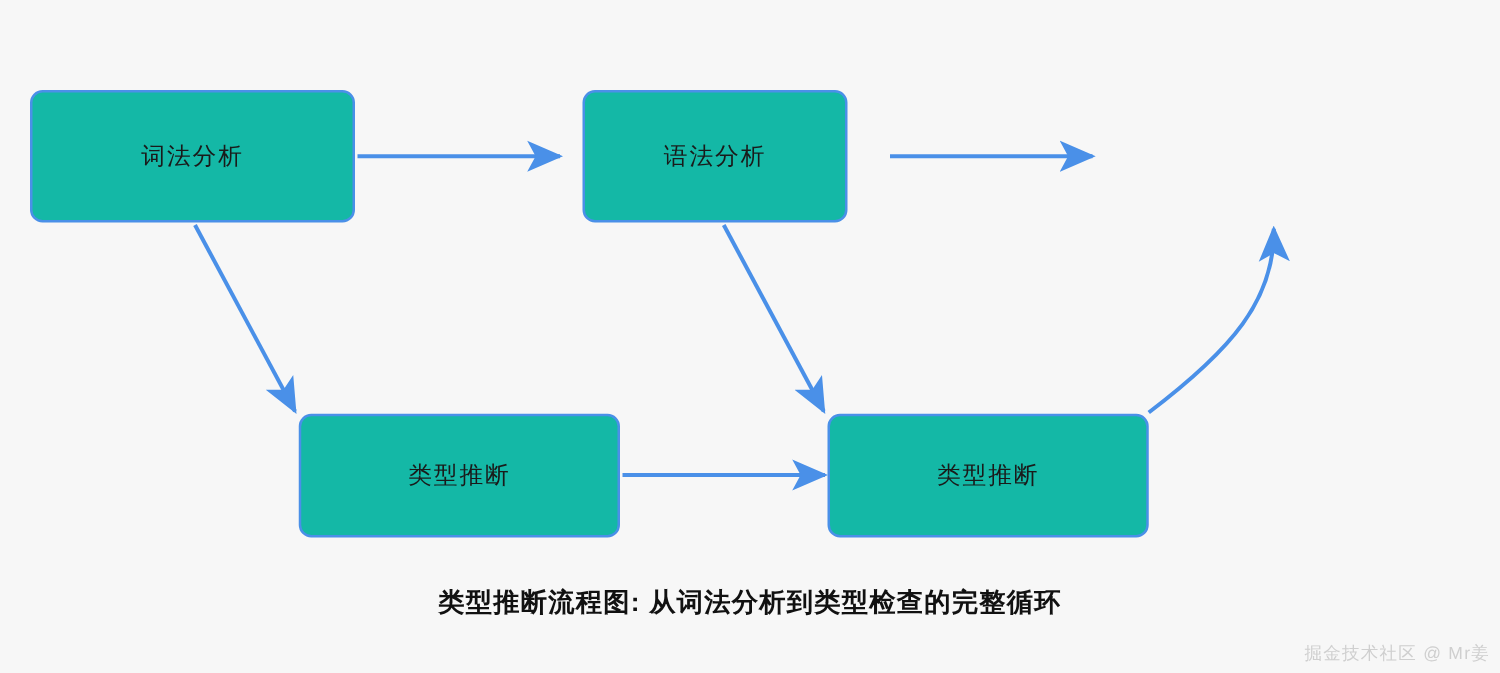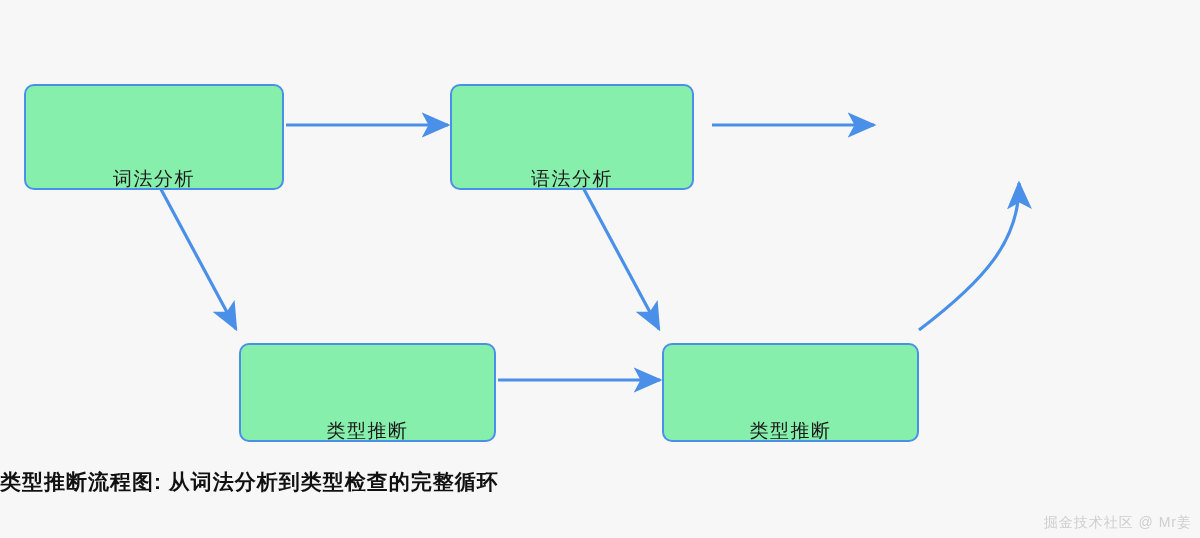--- a/index.html
+++ b/index.html
@@ -22,49 +22,48 @@
   #edges-layer {
     position: absolute;
     left: 0;
     top: 0;
     width: 1200px;
     height: 538px;
   }
   .node {
     position: absolute;
     box-sizing: border-box;
-    background: #86efac;
+    background: #14b8a6;
     border: 2px solid #4a90e8;
     border-radius: 10px;
     display: flex;
-    align-items: flex-end;
+    align-items: center;
     justify-content: center;
-    margin-top: 12px;
   }
   .node-label {
     font-size: 19px;
     color: #1a1a1a;
     letter-spacing: 1.5px;
     font-weight: 400;
     line-height: 1;
     white-space: nowrap;
   }
   
   #node-lexical   { left: 24px;  top: 72px;  width: 260px; height: 106px; }
-  #node-syntax    { left: 450px; top: 72px;  width: 244px; height: 106px; }
+  #node-syntax    { left: 466px; top: 72px;  width: 212px; height: 106px; }
   #node-typecheck { left: 876px; top: 72px;  width: 257px; height: 106px; }
   #node-context   { left: 239px; top: 331px; width: 257px; height: 99px;  }
   #node-inference { left: 662px; top: 331px; width: 257px; height: 99px;  }
 
   #caption {
     position: absolute;
     left: 0;
     top: 468px;
     width: 1200px;
-    text-align: left;
+    text-align: center;
     font-size: 21px;
     color: #111111;
     font-weight: 700;
     letter-spacing: 1px;
   }
   #watermark {
     position: absolute;
     right: 8px;
     bottom: 6px;
     font-size: 14px;

